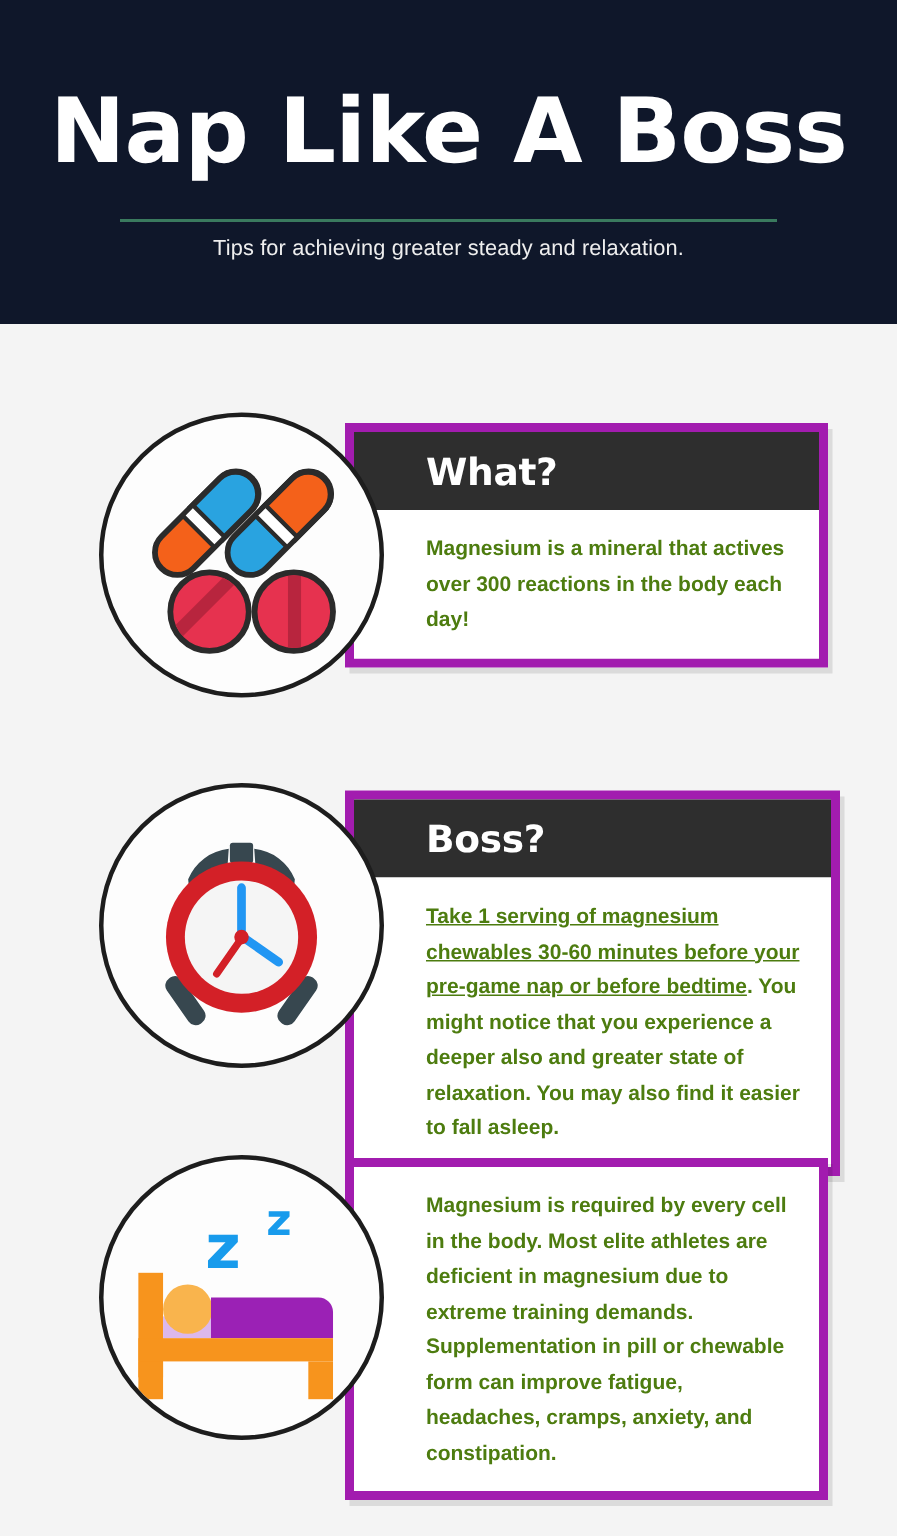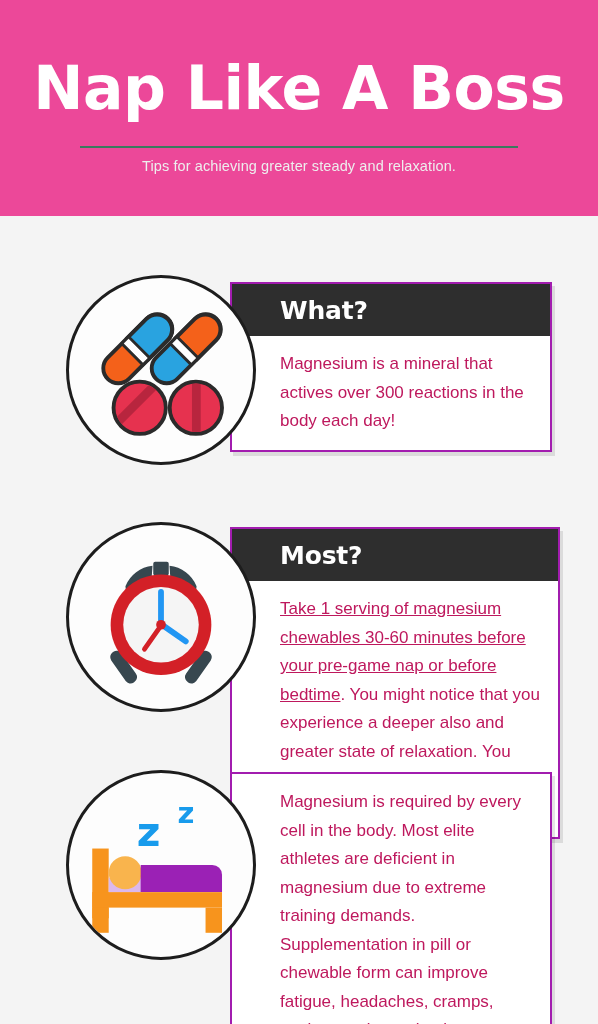--- a/index.html
+++ b/index.html
@@ -15,21 +15,21 @@
     position: relative;
   }
 
   
   .header {
     position: absolute;
     left: 0;
     top: 0;
     width: 598px;
     height: 216px;
-    background: #ec4899;
+    background: #0f172a;
     box-sizing: border-box;
   }
   .header-title {
     position: absolute;
     left: 0;
     right: 0;
     top: 58px;
     text-align: center;
     color: #ffffff;
     font-family: "DejaVu Sans", sans-serif;
@@ -64,21 +64,21 @@
     position: absolute;
     left: 0;
     width: 598px;
   }
   .card {
     position: absolute;
     left: 230px;
     width: 322px;
     box-sizing: border-box;
     background: #ffffff;
-    border: 2px solid #a21caf;
+    border: 6px solid #a21caf;
     box-shadow: 3px 4px 0 rgba(0,0,0,0.10);
   }
   .card-header {
     background: #2e2e2e;
     height: 52px;
     box-sizing: border-box;
     padding: 0 0 0 48px;
     display: flex;
     align-items: center;
   }
@@ -90,23 +90,23 @@
     letter-spacing: -0.2px;
     line-height: 1;
   }
   .card-body {
     box-sizing: border-box;
     padding: 14px 16px 14px 48px;
     background: #ffffff;
   }
   .card-body p {
     margin: 0;
-    color: #be185d;
-    font-size: 17px;
-    font-weight: 400;
+    color: #4d7c0f;
+    font-size: 14px;
+    font-weight: 700;
     line-height: 1.68;
   }
   .card-body p + p {
     margin-top: 15px;
   }
   .u {
     text-decoration: underline;
   }
 
   
@@ -181,21 +181,21 @@
           <rect x="127" y="107" width="9" height="54" fill="#b8253e"></rect>
         </g>
       </g>
     </svg>
   </div>
 </div>
 
 <div class="section" style="top:527px;">
   <div class="card" style="top:0; width:330px;">
     <div class="card-header">
-      <div class="card-header-title">Most?</div>
+      <div class="card-header-title">Boss?</div>
     </div>
     <div class="card-body">
       <p><span class="u">Take 1 serving of magnesium chewables 30-60 minutes before your pre-game nap or before bedtime</span><span>. You might notice that you experience a deeper also and greater state of relaxation. You may also find it easier to fall asleep.</span></p>
     </div>
   </div>
 
   <div class="icon-circle" style="top:-5px;">
     <svg viewBox="0 0 190 190">
 
       <path d="M58 62 a34 34 0 0 1 30 -18 l-6 34 a30 30 0 0 0 -24 14 z" fill="#37474f" transform="rotate(-6 70 60)"></path>

